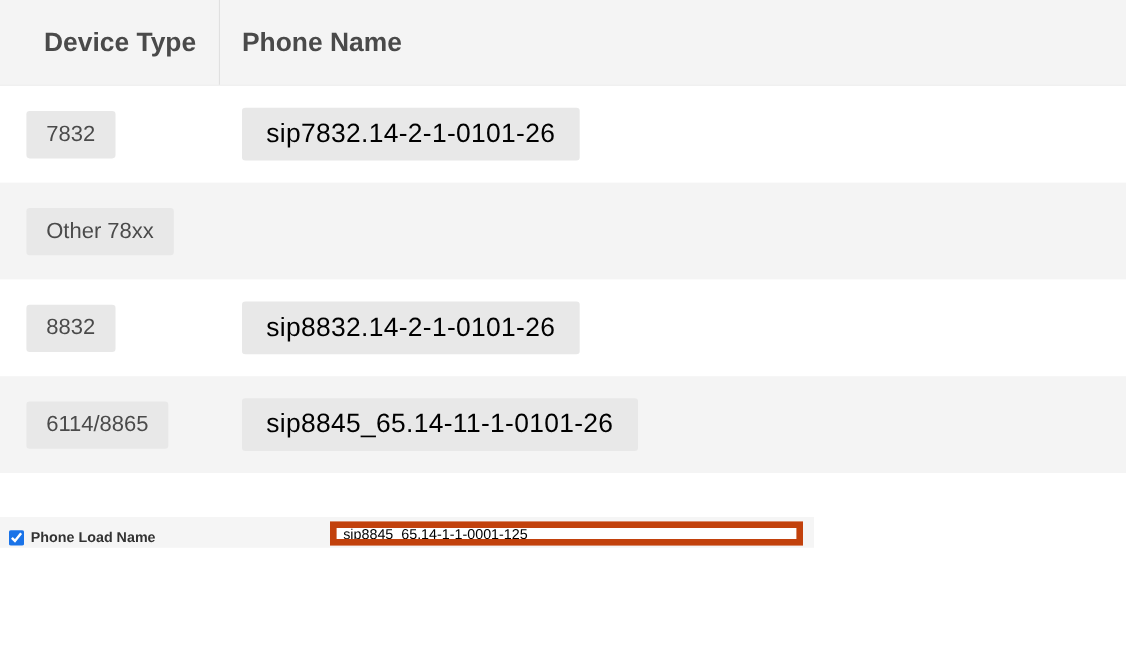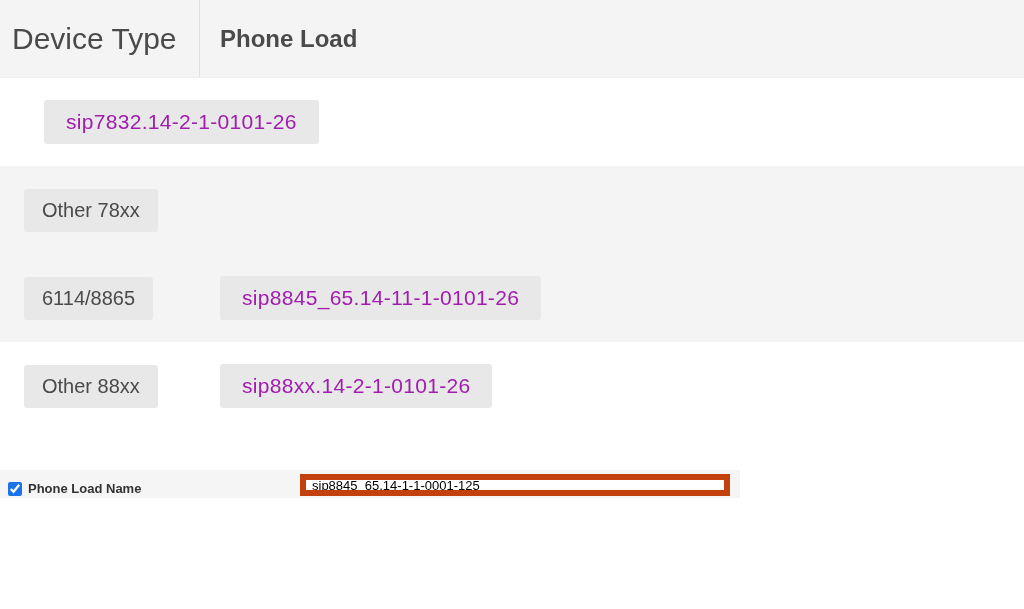--- a/index.html
+++ b/index.html
@@ -15,23 +15,23 @@
     }
     .header-row {
       display: flex;
       background: #f4f4f4;
       height: 78px;
       align-items: center;
       border-bottom: 1px solid #eeeeee;
     }
     .header-cell-1 {
       width: 200px;
-      padding-left: 12px;
-      font-size: 30px;
-      font-weight: 400;
+      padding-left: 40px;
+      font-size: 24px;
+      font-weight: 700;
       color: #4a4a4a;
       border-right: 1px solid #e0e0e0;
       height: 100%;
       display: flex;
       align-items: center;
     }
     .header-cell-2 {
       flex: 1;
       padding-left: 20px;
       font-size: 24px;
@@ -63,22 +63,22 @@
     .device-badge {
       background: #e8e8e8;
       color: #4a4a4a;
       font-size: 20px;
       padding: 10px 18px;
       border-radius: 3px;
       display: inline-block;
     }
     .load-badge {
       background: #e8e8e8;
-      color: #a21caf;
-      font-size: 21px;
+      color: #000000;
+      font-size: 24px;
       padding: 10px 22px;
       border-radius: 3px;
       display: inline-block;
       letter-spacing: 0.3px;
     }
     .form-section {
       margin-top: 40px;
       padding: 2px 8px;
       background: #f5f5f5;
       display: flex;
@@ -107,52 +107,55 @@
       height: 22px;
       font-family: Arial, Helvetica, sans-serif;
     }
   </style>
 </head>
 <body>
 
 <div class="table">
   <div class="header-row">
     <div class="header-cell-1">Device Type</div>
-    <div class="header-cell-2">Phone Load</div>
+    <div class="header-cell-2">Phone Name</div>
   </div>
 
   <div class="data-row">
+    <div class="device-cell">
+      <span class="device-badge">7832</span>
+    </div>
     <div class="load-cell">
       <span class="load-badge">sip7832.14-2-1-0101-26</span>
     </div>
   </div>
 
   <div class="data-row alt">
     <div class="device-cell">
       <span class="device-badge">Other 78xx</span>
     </div>
   </div>
 
+  <div class="data-row">
+    <div class="device-cell">
+      <span class="device-badge">8832</span>
+    </div>
+    <div class="load-cell">
+      <span class="load-badge">sip8832.14-2-1-0101-26</span>
+    </div>
+  </div>
 
   <div class="data-row alt">
     <div class="device-cell">
       <span class="device-badge">6114/8865</span>
     </div>
     <div class="load-cell">
       <span class="load-badge">sip8845_65.14-11-1-0101-26</span>
     </div>
   </div>
 
-  <div class="data-row">
-    <div class="device-cell">
-      <span class="device-badge">Other 88xx</span>
-    </div>
-    <div class="load-cell">
-      <span class="load-badge">sip88xx.14-2-1-0101-26</span>
-    </div>
-  </div>
 </div>
 
 <div class="form-section">
   <input type="checkbox" class="checkbox" checked="" style="">
   <span class="form-label">Phone Load Name</span>
   <input type="text" class="text-input" value="sip8845_65.14-1-1-0001-125" style="">
 </div>
 
 </body></html>

